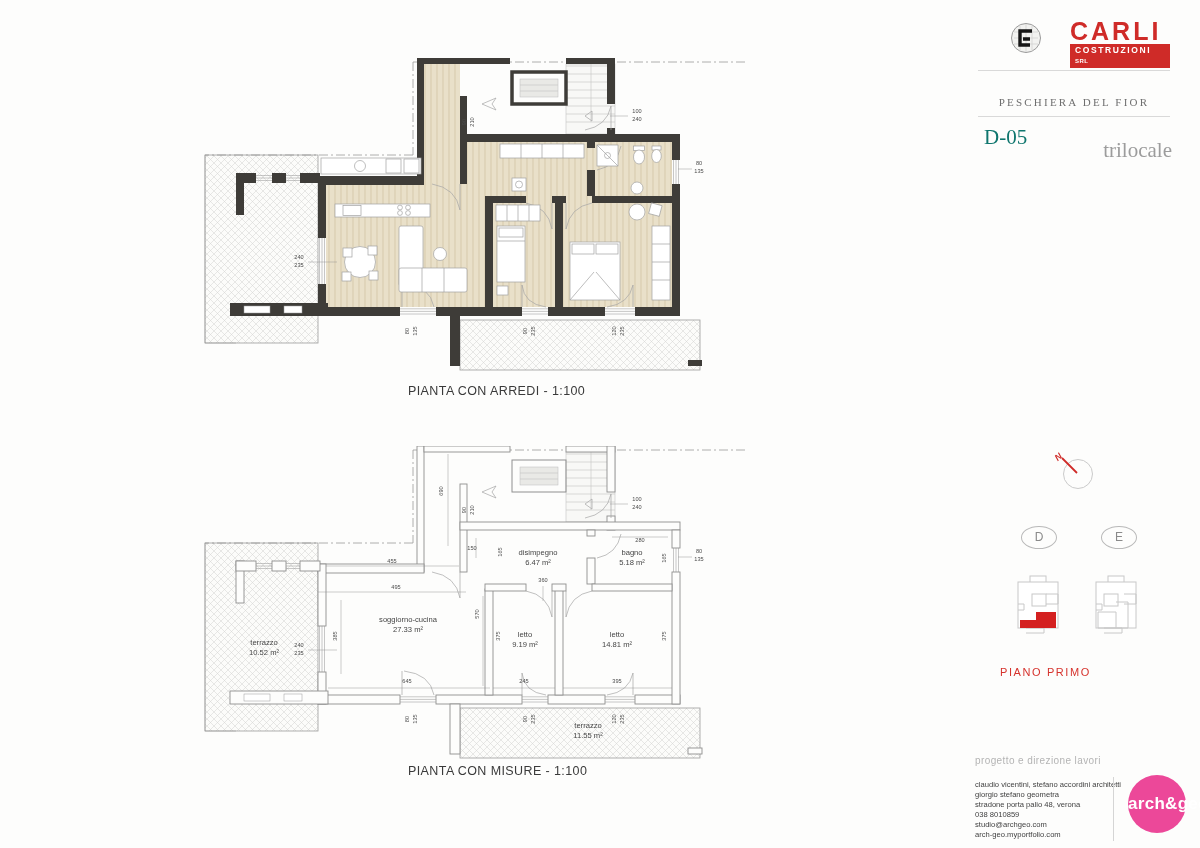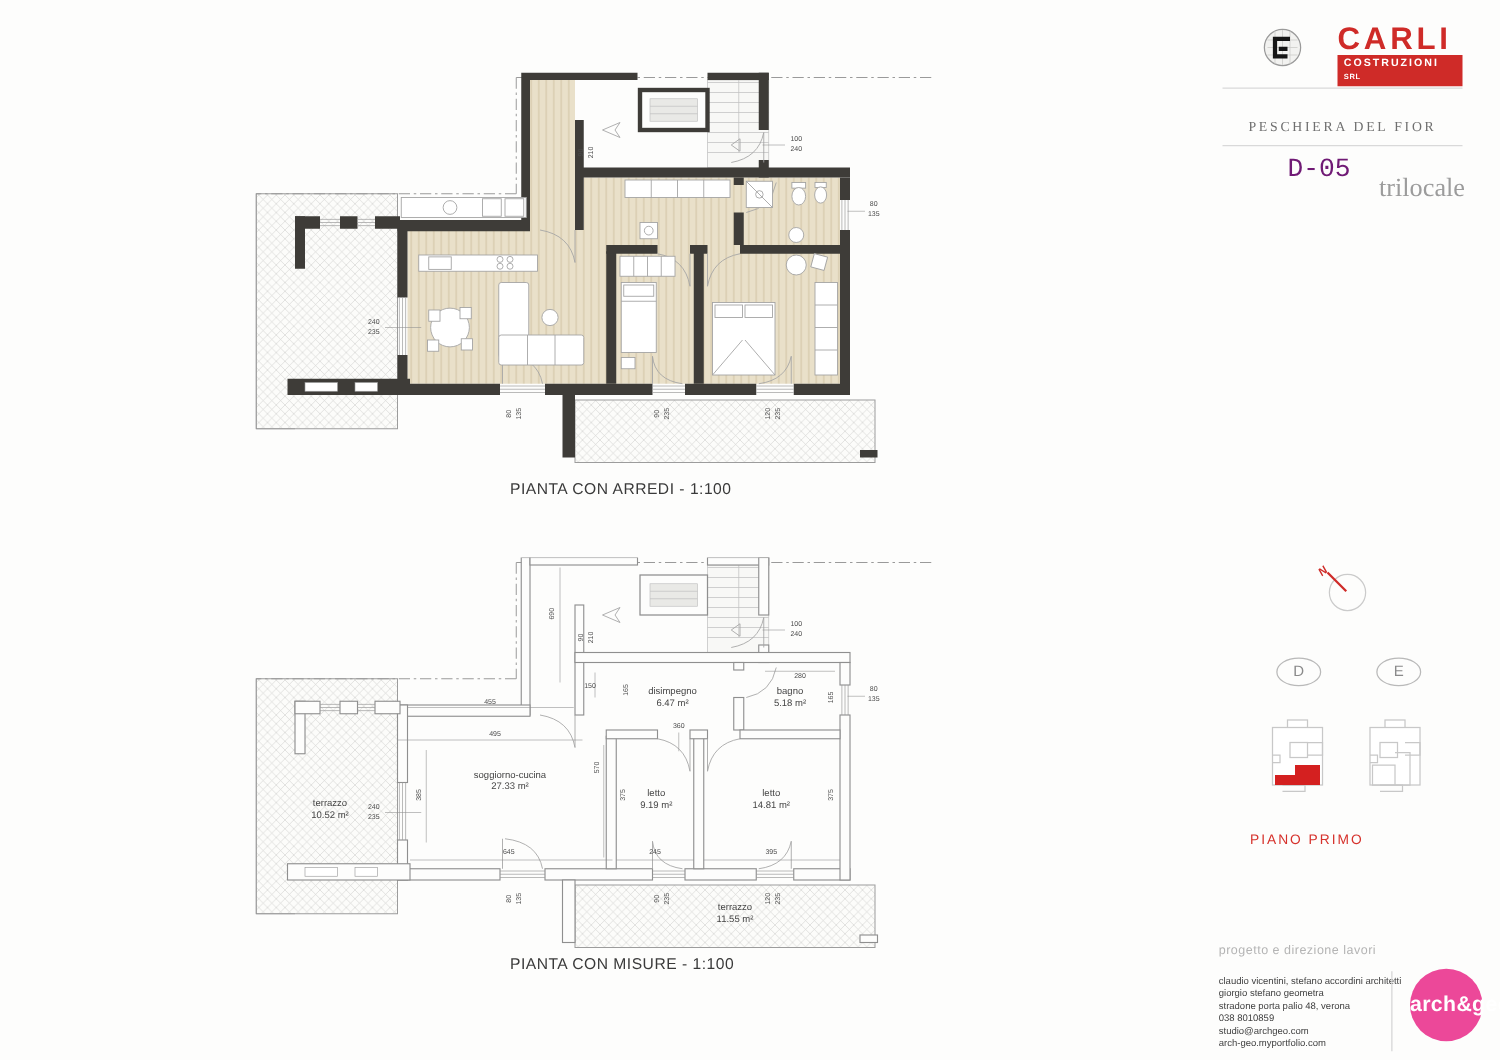--- a/index.html
+++ b/index.html
@@ -40,22 +40,22 @@
   .logo-carli{color:#cf2b28;font-weight:bold;font-size:25px;letter-spacing:3px;line-height:26px;}
   .logo-bar{background:#cf2b28;color:#ffffff;font-weight:bold;font-size:8.5px;
             letter-spacing:1.6px;padding:1px 5px 2px 5px;line-height:10px;}
   .logo-bar .srl{font-size:6px;letter-spacing:.5px;}
   .hline{position:absolute;left:978px;width:192px;height:1px;background:#d9d9d9;}
   #hline1{top:70px;} #hline2{top:116px;}
   .res-title{position:absolute;left:960px;top:75px;width:228px;text-align:center;
              font-family:"Liberation Serif",serif;color:#a31f24;font-size:17px;letter-spacing:.6px;}
   .res-sub{position:absolute;left:960px;top:96px;width:228px;text-align:center;
            font-family:"Liberation Serif",serif;color:#6f6f6f;font-size:11px;letter-spacing:2.2px;}
-  .unit-code{position:absolute;left:984px;top:125px;font-family:Liberation Mono, monospace;
-             color:#701a75;font-size:21px;margin-left:46px;}
+  .unit-code{position:absolute;left:984px;top:125px;font-family:Liberation Serif, serif;
+             color:#0f766e;font-size:21px;}
   .unit-type{position:absolute;right:28px;top:126px;font-family:"Liberation Serif",serif;
              color:#9c9c9c;font-size:21px;margin-top:12px;}
   #north-svg{position:absolute;left:1048px;top:446px;}
   .block-oval{position:absolute;top:526px;width:34px;height:21px;border:1px solid #b9b9b9;
               border-radius:50%;text-align:center;line-height:21px;font-size:12px;color:#8a8a8a;}
   #oval-d{left:1021px;} #oval-e{left:1101px;}
   #keyplan-svg{position:absolute;left:1000px;top:568px;}
   .piano{position:absolute;left:1000px;top:666px;width:170px;
          color:#d6322c;font-size:11px;letter-spacing:1.6px;}
   .credits-head{position:absolute;left:975px;top:755px;font-size:10px;color:#b4b4b4;letter-spacing:.4px;}

